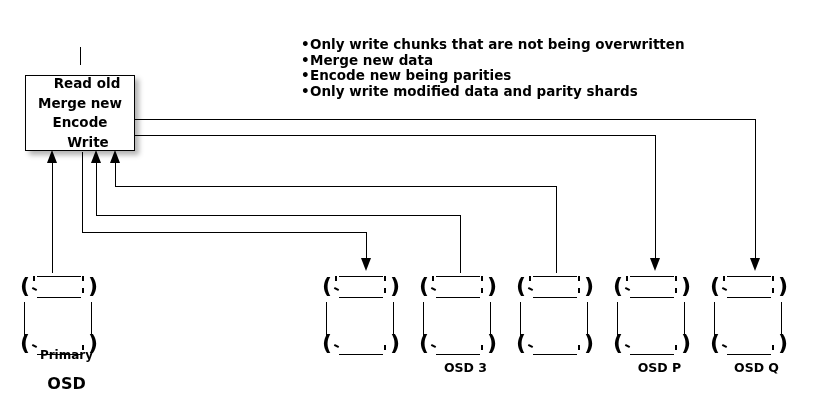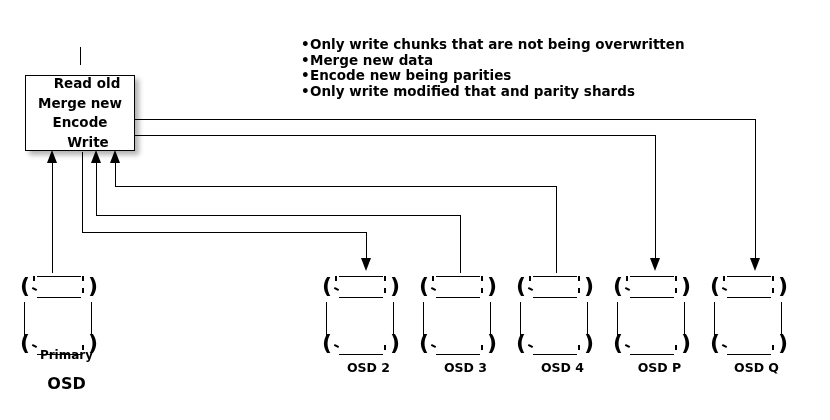--- a/index.html
+++ b/index.html
@@ -324,21 +324,21 @@
     <div class="bullet-row">
       <span class="bullet-dot">•</span><span>Only write chunks that are not being overwritten</span>
     </div>
     <div class="bullet-row">
       <span class="bullet-dot">•</span><span>Merge new data</span>
     </div>
     <div class="bullet-row">
       <span class="bullet-dot">•</span><span>Encode new being parities</span>
     </div>
     <div class="bullet-row">
-      <span class="bullet-dot">•</span><span>Only write modified that and parity shards</span>
+      <span class="bullet-dot">•</span><span>Only write modified data and parity shards</span>
     </div>
   </div>
 
   <div class="cyl" style="left:18px; top:272px;">
     <span class="e-top-paren-l">(</span>
     <span class="e-top-paren-r">)</span>
     <div class="e-top-dot-l"></div>
     <div class="e-top-dot-r"></div>
     <div class="e-top-lid"></div>
     <div class="e-top-tick-l"></div>
@@ -364,21 +364,20 @@
     <div class="e-top-tick-l"></div>
     <div class="e-top-tick-r"></div>
     <div class="e-top-base"></div>
     <div class="side-l"></div>
     <div class="side-r"></div>
     <span class="e-bot-paren-l">(</span>
     <span class="e-bot-paren-r">)</span>
     <div class="e-bot-tick-l"></div>
     <div class="e-bot-tick-r"></div>
     <div class="e-bot-base"></div>
-    <div class="osd-label">OSD 2</div>
   </div>
 
   <div class="cyl" style="left:417px; top:272px;">
     <span class="e-top-paren-l">(</span>
     <span class="e-top-paren-r">)</span>
     <div class="e-top-dot-l"></div>
     <div class="e-top-dot-r"></div>
     <div class="e-top-lid"></div>
     <div class="e-top-tick-l"></div>
     <div class="e-top-tick-r"></div>
@@ -402,21 +401,20 @@
     <div class="e-top-tick-l"></div>
     <div class="e-top-tick-r"></div>
     <div class="e-top-base"></div>
     <div class="side-l"></div>
     <div class="side-r"></div>
     <span class="e-bot-paren-l">(</span>
     <span class="e-bot-paren-r">)</span>
     <div class="e-bot-tick-l"></div>
     <div class="e-bot-tick-r"></div>
     <div class="e-bot-base"></div>
-    <div class="osd-label">OSD 4</div>
   </div>
 
   <div class="cyl" style="left:611px; top:272px;">
     <span class="e-top-paren-l">(</span>
     <span class="e-top-paren-r">)</span>
     <div class="e-top-dot-l"></div>
     <div class="e-top-dot-r"></div>
     <div class="e-top-lid"></div>
     <div class="e-top-tick-l"></div>
     <div class="e-top-tick-r"></div>

